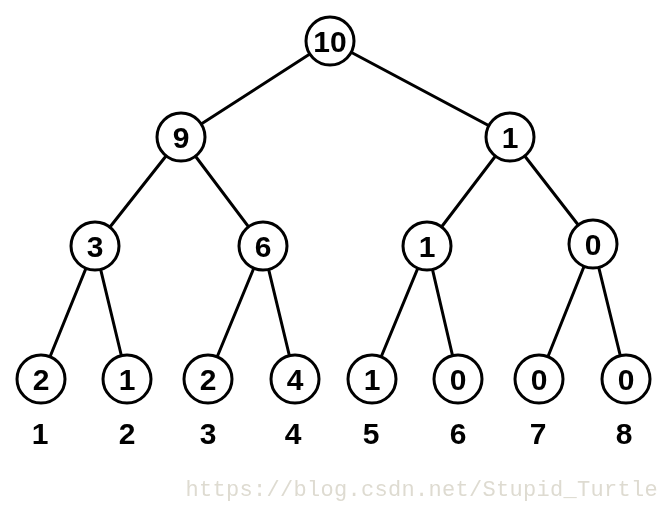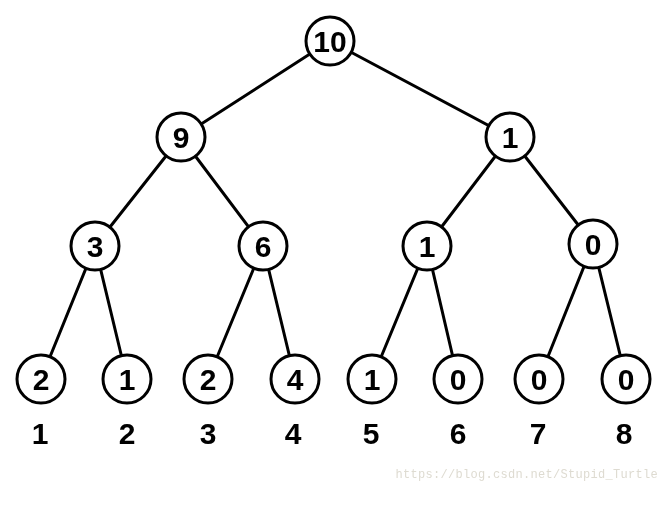--- a/index.html
+++ b/index.html
@@ -23,23 +23,23 @@
   .tree text.node-label,
   .tree text.index-label {
     font-family: "Liberation Sans", "DejaVu Sans", sans-serif;
     font-weight: bold;
     font-size: 30px;
     fill: #000000;
   }
   .watermark {
     position: absolute;
     right: 4px;
-    top: 468px;
+    top: 478px;
     font-family: "Liberation Mono", "DejaVu Sans Mono", monospace;
-    font-size: 12px;
+    font-size: 22px;
     letter-spacing: 0.3px;
     white-space: nowrap;
     user-select: none;
   }
 </style>
 </head>
 <body>
 
 <div class="stage">
   <svg class="tree" id="tree-svg" width="662" height="508" viewBox="0 0 662 508">

